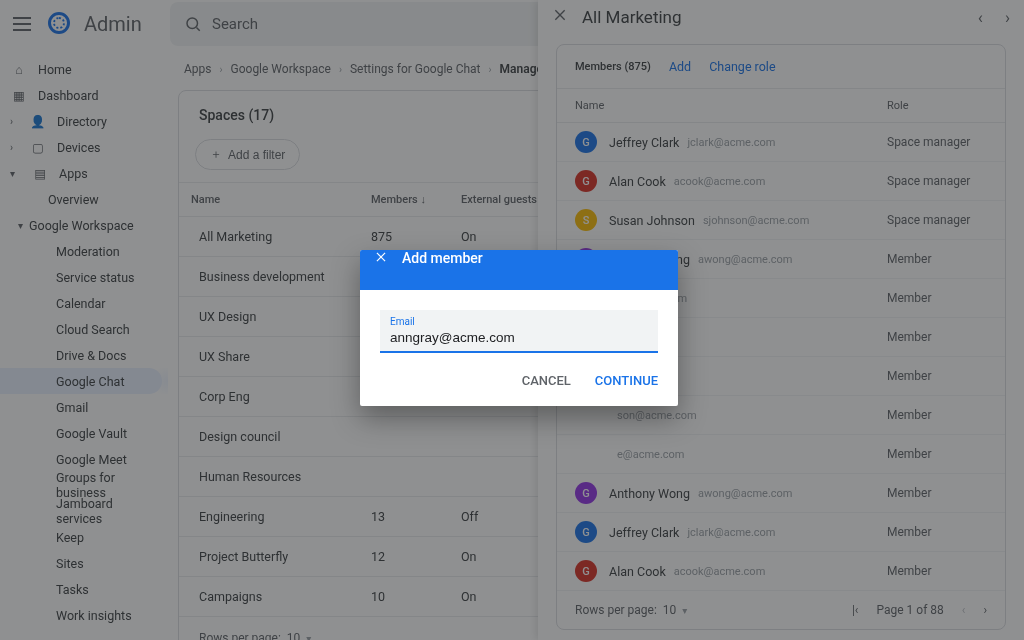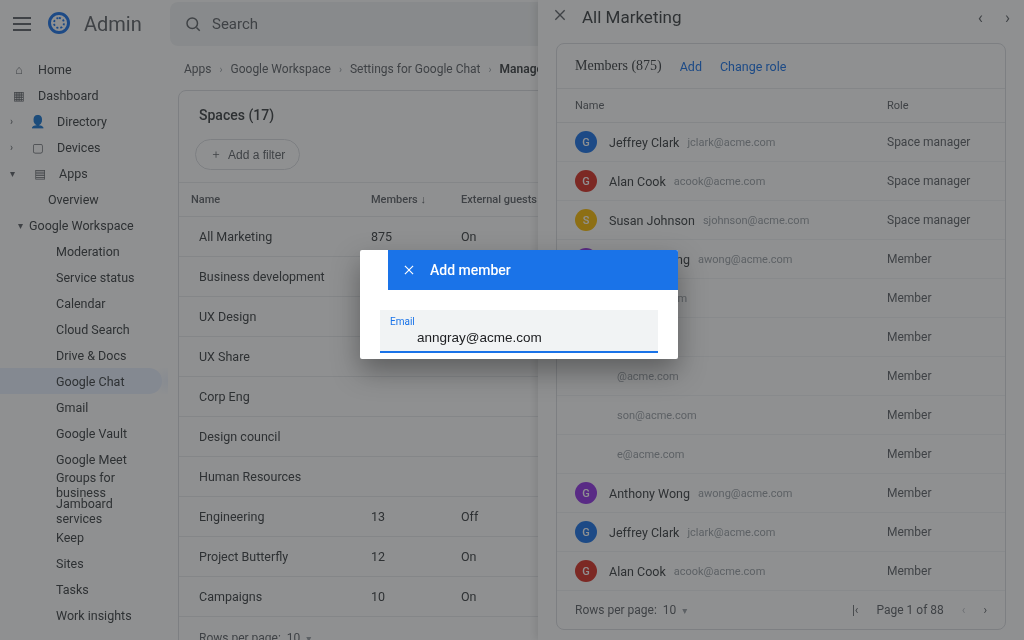--- a/index.html
+++ b/index.html
@@ -44,43 +44,43 @@
   .card-footer { padding: 14px 20px; font-size: 12px; color: #5f6368; display: flex; align-items: center; }
 
   
   .right-panel { position: absolute; top: 0; right: 0; width: 486px; height: 640px; background: #fff; box-shadow: -2px 0 8px rgba(0,0,0,0.12); z-index: 30; display: flex; flex-direction: column; }
   .rp-head { display: flex; align-items: center; height: 48px; padding: 0 14px; font-size: 17px; color: #3c4043; }
   .rp-head .close { margin-right: 14px; cursor: pointer; }
   .rp-head .nav { margin-left: auto; display: flex; gap: 22px; color: #5f6368; }
   .rp-head .nav span { cursor: pointer; }
   .rp-card { border: 1px solid #dadce0; border-radius: 8px; margin: 10px 18px; flex: 0 0 auto; display: flex; flex-direction: column; }
   .rp-card-h { padding: 14px 18px; display: flex; align-items: center; gap: 18px; }
-  .rp-card-h .title { font-weight: 500; font-size: 14px; font-family: Liberation Serif, serif; }
+  .rp-card-h .title { font-weight: 500; font-size: 11px; }
   .rp-card-h .act { color: #1a73e8; font-size: 12.5px; cursor: pointer; }
   .rp-th { display: flex; padding: 10px 18px; font-size: 11px; color: #5f6368; border-top: 1px solid #e8eaed; border-bottom: 1px solid #e8eaed; }
   .rp-th .c1 { flex: 1; }
   .rp-row { display: flex; align-items: center; padding: 8px 18px; border-bottom: 1px solid #f1f3f4; font-size: 12.5px; }
   .avatar { width: 22px; height: 22px; border-radius: 50%; display: flex; align-items: center; justify-content: center; color: #fff; font-size: 11px; font-weight: 500; margin-right: 12px; }
   .rp-row .name { color: #3c4043; margin-right: 8px; }
   .rp-row .email { color: #9aa0a6; font-size: 11px; }
   .rp-row .c1 { flex: 1; display: flex; align-items: center; }
   .rp-row .role { color: #5f6368; font-size: 12px; }
   .rp-footer { padding: 12px 18px; display: flex; align-items: center; font-size: 12px; color: #5f6368; }
   .rp-footer .pager { margin-left: auto; display: flex; align-items: center; gap: 18px; }
   .rp-footer .pager .nav { cursor: pointer; color: #5f6368; }
 
   
   .scrim { position: absolute; inset: 0; background: rgba(32,33,36,0.5); z-index: 40; }
   .modal { position: absolute; z-index: 50; left: 360px; top: 250px; width: 318px; background: #fff; border-radius: 2px; box-shadow: 0 12px 28px rgba(0,0,0,0.35); overflow: hidden; }
-  .modal-h { background: #1a73e8; color: #fff; height: 40px; display: flex; align-items: center; padding: 0 14px; font-size: 14px; font-weight: 500; margin-left: 28px; }
+  .modal-h { background: #1a73e8; color: #fff; height: 40px; display: flex; padding: 0 14px; font-size: 14px; font-weight: 500; }
   .modal-h .close { margin-right: 14px; cursor: pointer; display: flex; }
   .modal-b { padding: 20px 20px 6px; }
   .field { background: #f1f3f4; border-bottom: 2px solid #1a73e8; padding: 6px 10px 4px 10px; }
   .field .lbl { font-size: 10px; color: #1a73e8; }
-  .field input { border: none; background: transparent; outline: none; width: 100%; font-size: 13.5px; color: #202124; caret-color: #1a73e8; padding: 2px 0; margin-left: 27px; }
+  .field input { border: none; background: transparent; outline: none; width: 100%; font-size: 13.5px; color: #202124; caret-color: #1a73e8; padding: 2px 0; }
   .modal-f { display: flex; justify-content: flex-end; gap: 24px; padding: 14px 20px 18px; font-size: 13px; font-weight: 500; }
   .modal-f .cancel { color: #5f6368; cursor: pointer; }
   .modal-f .continue { color: #1a73e8; cursor: pointer; }
 
   .dd { font-size: 10px; margin-left: 6px; color: #9aa0a6; }
 </style>
 </head>
 <body>
 
 <div class="topbar">
@@ -399,13 +399,17 @@
         </svg>
     </span>
     <span>Add member</span>
   </div>
   <div class="modal-b">
     <div class="field">
       <div class="lbl">Email</div>
       <input value="anngray@acme.com" style="">
     </div>
   </div>
+  <div class="modal-f">
+    <span class="cancel">CANCEL</span>
+    <span class="continue">CONTINUE</span>
+  </div>
 </div>
 
 </body></html>

